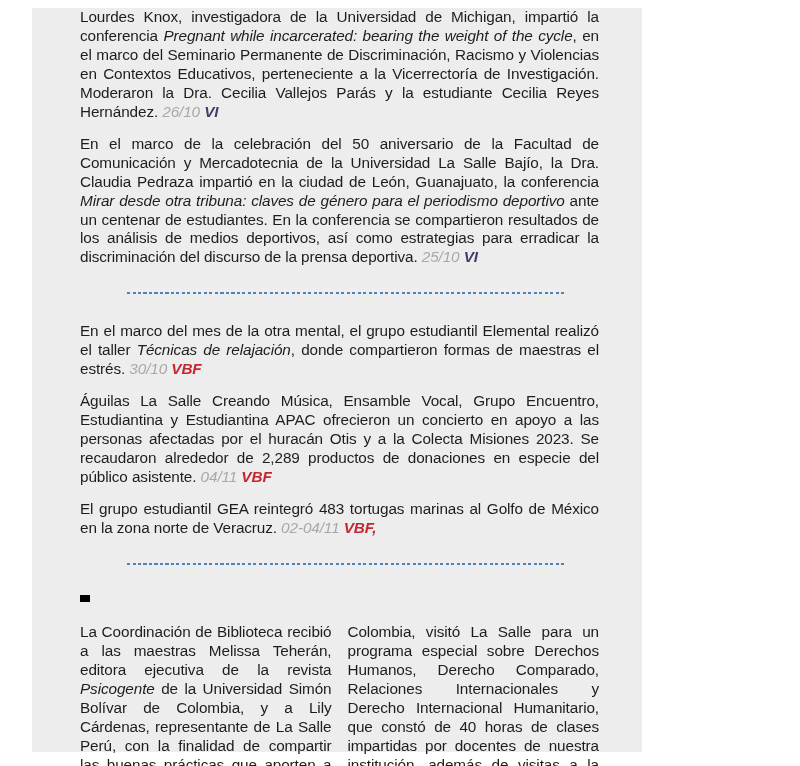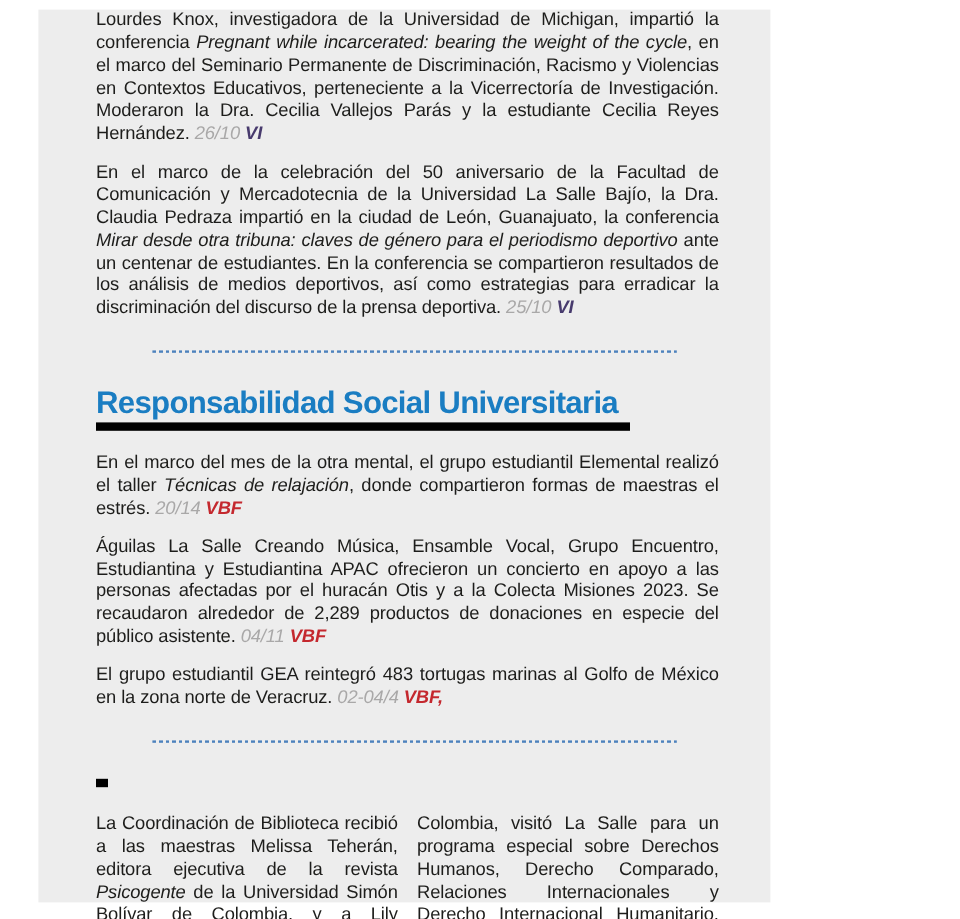--- a/index.html
+++ b/index.html
@@ -85,29 +85,25 @@
 
 <div class="page">
   <div class="sheet">
 
     <p class="para"><span class="seg seg-n">Lourdes Knox, investigadora de la Universidad de Michigan, impartió la conferencia </span><span class="seg seg-i">Pregnant while incarcerated: bearing the weight of the cycle</span><span class="seg seg-n">, en el marco del Seminario Permanente de Discriminación, Racismo y Violencias en Contextos Educativos, perteneciente a la Vicerrectoría de Investigación. Moderaron la Dra. Cecilia Vallejos Parás y la estudiante Cecilia Reyes Hernández. </span><span class="seg seg-date">26/10 </span><span class="seg seg-vi">VI</span></p>
 
     <p class="para last-of-block"><span class="seg seg-n">En el marco de la celebración del 50 aniversario de la Facultad de Comunicación y Mercadotecnia de la Universidad La Salle Bajío, la Dra. Claudia Pedraza impartió en la ciudad de León, Guanajuato, la conferencia </span><span class="seg seg-i">Mirar desde otra tribuna: claves de género para el periodismo deportivo</span><span class="seg seg-n"> ante un centenar de estudiantes. En la conferencia se compartieron resultados de los análisis de medios deportivos, así como estrategias para erradicar la discriminación del discurso de la prensa deportiva. </span><span class="seg seg-date">25/10 </span><span class="seg seg-vi">VI</span></p>
 
     <div class="divider"></div>
 
-    <div class="section-heading">
-      <span class="title-text">Responsabilidad Social Universitaria</span>
-      <div class="heading-bar"></div>
-    </div>
 
     <div class="rsu-block">
-      <p class="para"><span class="seg seg-n">En el marco del mes de la otra mental, el grupo estudiantil Elemental realizó el taller </span><span class="seg seg-i">Técnicas de relajación</span><span class="seg seg-n">, donde compartieron formas de maestras el estrés. </span><span class="seg seg-date">20/14 </span><span class="seg seg-vbf">VBF</span></p>
+      <p class="para"><span class="seg seg-n">En el marco del mes de la otra mental, el grupo estudiantil Elemental realizó el taller </span><span class="seg seg-i">Técnicas de relajación</span><span class="seg seg-n">, donde compartieron formas de maestras el estrés. </span><span class="seg seg-date">30/10 </span><span class="seg seg-vbf">VBF</span></p>
       <p class="para"><span class="seg seg-n">Águilas La Salle Creando Música, Ensamble Vocal, Grupo Encuentro, Estudiantina y Estudiantina APAC ofrecieron un concierto en apoyo a las personas afectadas por el huracán Otis y a la Colecta Misiones 2023. Se recaudaron alrededor de 2,289 productos de donaciones en especie del público asistente. </span><span class="seg seg-date">04/11 </span><span class="seg seg-vbf">VBF</span></p>
-      <p class="para last-of-block"><span class="seg seg-n">El grupo estudiantil GEA reintegró 483 tortugas marinas al Golfo de México en la zona norte de Veracruz. </span><span class="seg seg-date">02-04/4 </span><span class="seg seg-vbf">VBF,</span></p>
+      <p class="para last-of-block"><span class="seg seg-n">El grupo estudiantil GEA reintegró 483 tortugas marinas al Golfo de México en la zona norte de Veracruz. </span><span class="seg seg-date">02-04/11 </span><span class="seg seg-vbf">VBF,</span></p>
     </div>
 
     <div class="divider"></div>
 
     <div class="section-heading">
       <div class="heading-bar"></div>
     </div>
 
     <div class="columns">
       <div class="col">

